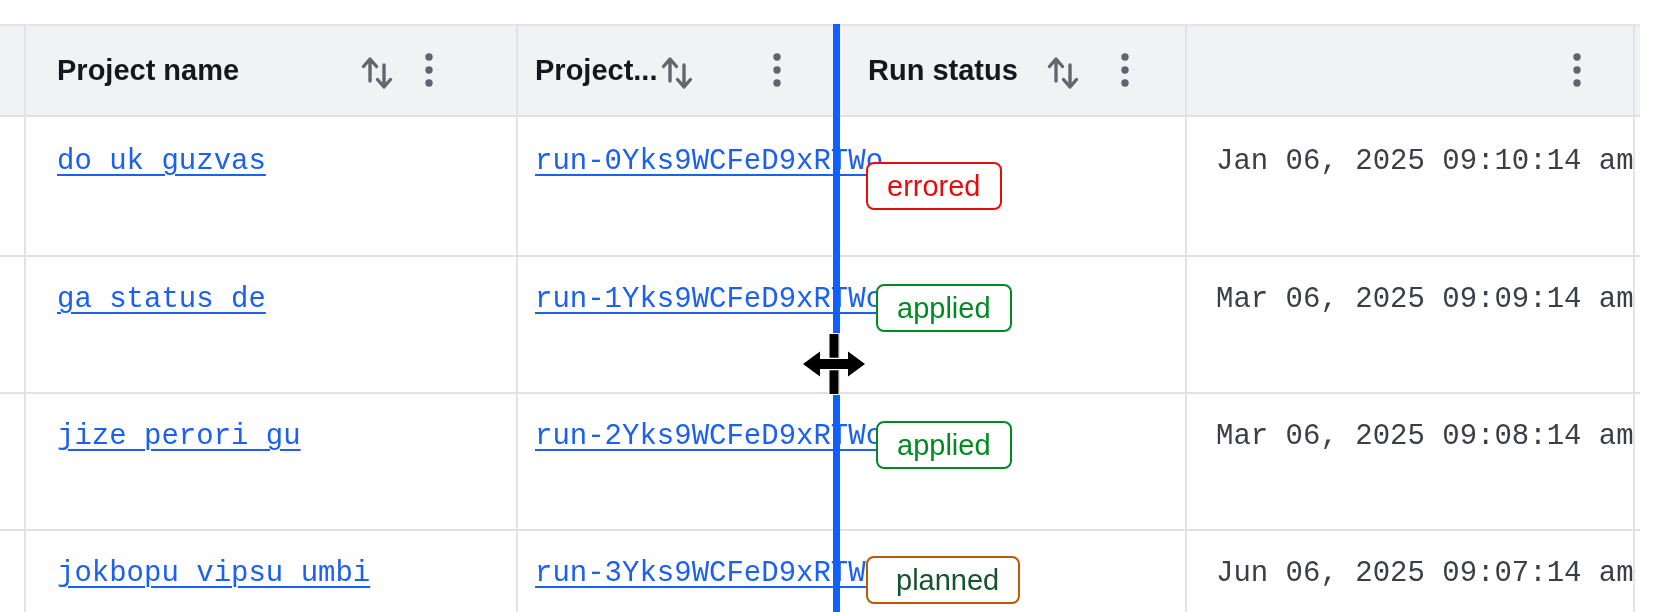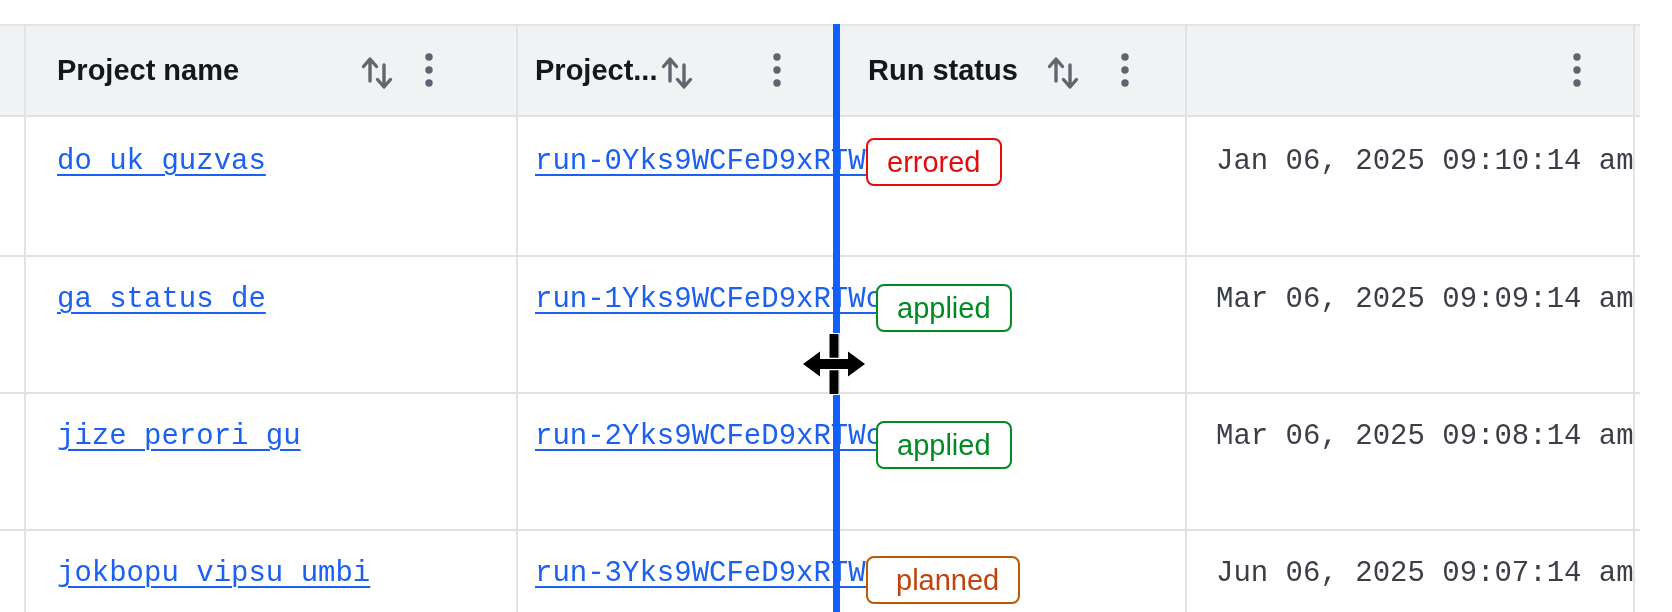--- a/index.html
+++ b/index.html
@@ -22,24 +22,24 @@
   .kebab{position:absolute;top:52px;z-index:3;cursor:pointer;}
   .keb-0{left:423px}.keb-1{left:771px}.keb-2{left:1119px}.keb-3{left:1571px}
   
   .cell{position:absolute;font-size:29px;line-height:38px;color:#3B3E46;z-index:3;white-space:nowrap;font-family:Liberation Mono, monospace;}
   .link{color:#1B60F2;text-decoration:underline;text-underline-offset:5px;text-decoration-thickness:2px;cursor:pointer;}
   .run-link{white-space:normal;width:262px;word-break:break-all;}
   .col-project{left:57px}.col-run{left:535px}.col-date{left:1216px}.col-next{left:1658px;color:#3B3E46;}
   .r0{top:143px}.r1{top:281px}.r2{top:418px}.r3{top:555px}
   .badge{position:absolute;left:866px;z-index:3;font-size:29px;line-height:36px;padding:4px 19px;
          border:2px solid;border-radius:8px;background:#fff;display:inline-block;white-space:nowrap;}
-  .b0{top:138px}.b1{top:284px}.b2{top:421px}.b3{top:556px}
+  .b0{top:162px}.b1{top:284px}.b2{top:421px}.b3{top:556px}
   .st-errored{color:#E40C0C;border-color:#E40C0C;}
   .st-applied{color:#008A22;border-color:#008A22;margin-left:10px;}
-  .st-planned{color:#c2410c;border-color:#BB5A00;padding-left:28px;}
+  .st-planned{color:#14532d;border-color:#BB5A00;padding-left:28px;}
   
   .resize-line{position:absolute;left:833px;top:24px;width:7px;height:588px;background:#1060FF;z-index:6;cursor:col-resize;}
   .cursor-icon{position:absolute;left:801px;top:333px;z-index:7;pointer-events:none;}
 </style>
 </head>
 <body>
 
 <div class="root">
 
   <div class="header-band"></div>

